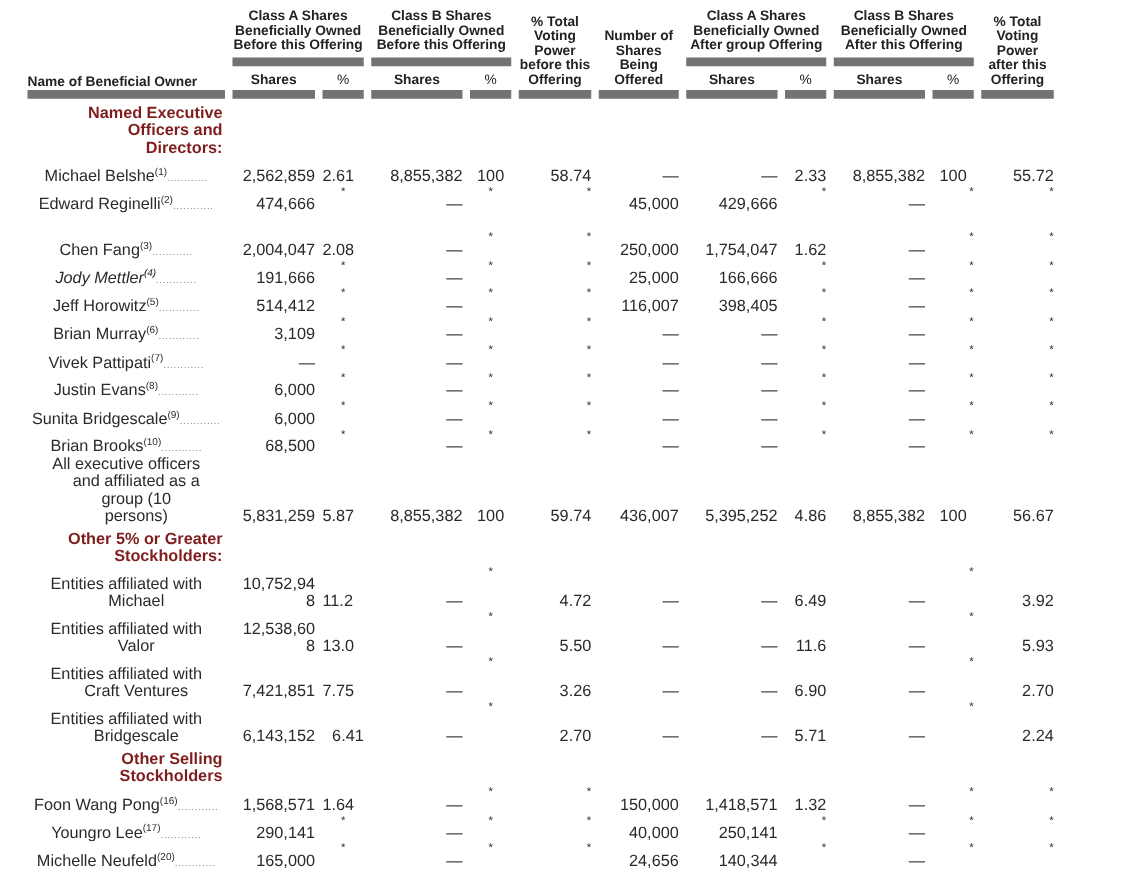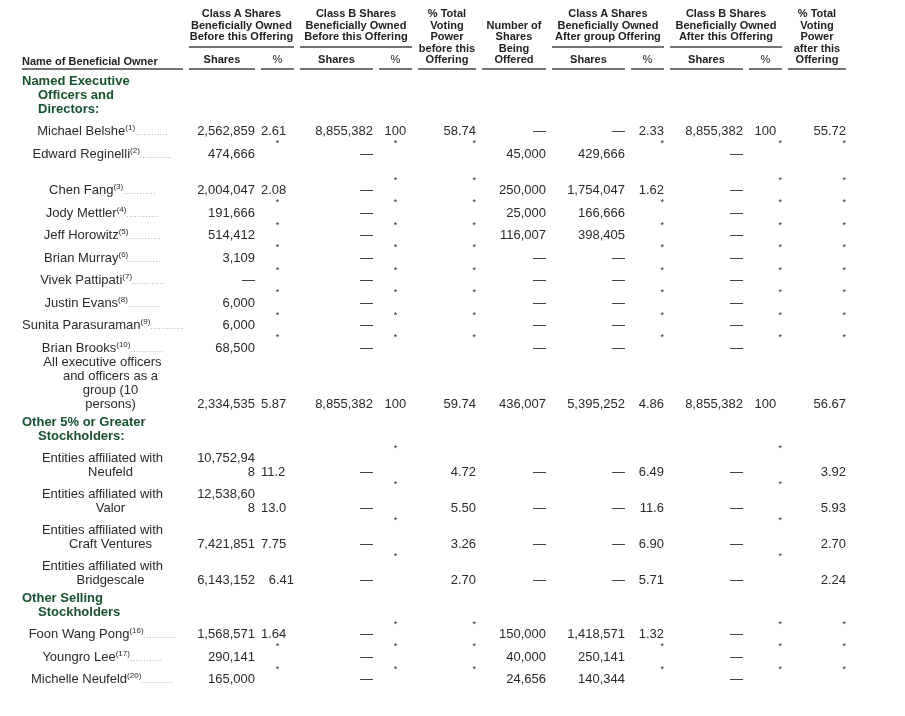--- a/index.html
+++ b/index.html
@@ -3,28 +3,28 @@
 <meta charset="utf-8">
 <style>
   html, body { margin: 0; padding: 0; background: #ffffff; }
   body { width: 905px; height: 716px; overflow: hidden; position: relative;
          font-family: "Liberation Sans", sans-serif; color: #2a2a2a; }
   table { position: absolute; left: 22px; top: 8px; border-collapse: separate; border-spacing: 0; }
   th { font-weight: bold; font-size: 11px; line-height: 11.5px; color: #222; text-align: center;
        vertical-align: bottom; padding: 0; }
   th.grp { padding-bottom: 3px; }
   th.sub { padding-top: 3px; padding-bottom: 2px; }
-  .ul { border-bottom: 2px solid #737373; }
+  .ul { border-bottom: 7px solid #737373; }
   .gap { width: 6px; }
   td { font-size: 13px; padding: 0; height: 22.5px; vertical-align: bottom; white-space: nowrap; }
   td.num { text-align: right; }
   td.name { width: 158px; position: relative; text-align: center; }
   .dots { color: #888; font-size: 8px; letter-spacing: 0.5px; }
   sup { font-size: 8px; vertical-align: 5px; line-height: 0; }
-  .sec { font-weight: bold; font-size: 13px; line-height: 14px; color: #14532d; padding-top: 4px; }
+  .sec { font-weight: bold; font-size: 13px; line-height: 14px; color: #7f1d1d; padding-top: 4px; text-align: right; }
   .wrap { white-space: normal; line-height: 14px; }
   .star { font-size: 9px; vertical-align: 4px; }
   tr.tall td { height: 36px; }
   tr.gaprow td { height: 14px; }
 </style>
 </head>
 <body>
 
 <table>
   <colgroup>
@@ -171,21 +171,21 @@
         <td></td>
         <td class="num">1.62</td>
         <td></td>
         <td class="num">—</td>
         <td></td>
         <td class="num star">*</td>
         <td></td>
         <td class="num star">*</td>
       </tr>
       <tr>
-        <td class="name" style="overflow: hidden;"><span>Jody Mettler</span><sup>(4)</sup><span class="dots">............</span></td>
+        <td class="name" style="overflow: hidden; font-style: italic;"><span>Jody Mettler</span><sup>(4)</sup><span class="dots">............</span></td>
         <td></td>
         <td class="num">191,666</td>
         <td></td>
         <td class="num star" style="text-align: center;">*</td>
         <td></td>
         <td class="num">—</td>
         <td></td>
         <td class="num star" style="text-align: center;">*</td>
         <td></td>
         <td class="num star">*</td>
@@ -296,21 +296,21 @@
         <td></td>
         <td class="num star">*</td>
         <td></td>
         <td class="num">—</td>
         <td></td>
         <td class="num star">*</td>
         <td></td>
         <td class="num star">*</td>
       </tr>
       <tr>
-        <td class="name" style="overflow: hidden;"><span>Sunita Parasuraman</span><sup>(9)</sup><span class="dots">............</span></td>
+        <td class="name" style="overflow: hidden;"><span>Sunita Bridgescale</span><sup>(9)</sup><span class="dots">............</span></td>
         <td></td>
         <td class="num">6,000</td>
         <td></td>
         <td class="num star" style="text-align: center;">*</td>
         <td></td>
         <td class="num">—</td>
         <td></td>
         <td class="num star" style="text-align: center;">*</td>
         <td></td>
         <td class="num star">*</td>
@@ -348,26 +348,26 @@
         <td></td>
         <td class="num">—</td>
         <td></td>
         <td class="num star">*</td>
         <td></td>
         <td class="num star">*</td>
       </tr>
       <tr class="tall">
         <td class="name wrap" style="overflow: hidden;">
           <span style="display: block;">All executive officers</span>
-          <span style="display: block; padding-left: 16px;">and officers as a</span>
+          <span style="display: block; padding-left: 16px;">and affiliated as a</span>
           <span style="display: block; padding-left: 16px;">group (10</span>
           <span style="display: block; padding-left: 16px; white-space: nowrap;">persons)</span>
         </td>
         <td></td>
-        <td class="num">2,334,535</td>
+        <td class="num">5,831,259</td>
         <td></td>
         <td class="num" style="text-align: left;">5.87</td>
         <td></td>
         <td class="num">8,855,382</td>
         <td></td>
         <td class="num" style="text-align: center;">100</td>
         <td></td>
         <td class="num">59.74</td>
         <td></td>
         <td class="num">436,007</td>
@@ -383,21 +383,21 @@
         <td class="num">56.67</td>
       </tr>
       <tr>
         <td colspan="23" class="sec wrap" style="height: auto;">
           <div style="width: 140px; text-indent: -16px; padding-left: 16px;">Other 5% or Greater Stockholders:</div>
         </td>
       </tr>
       <tr class="tall">
         <td class="name wrap" style="overflow: hidden;">
           <span style="display: block;">Entities affiliated with</span>
-          <span style="display: block; padding-left: 16px; white-space: nowrap;">Neufeld</span>
+          <span style="display: block; padding-left: 16px; white-space: nowrap;">Michael</span>
         </td>
         <td></td>
         <td class="num wrap" style="line-height: 14px;">
           <span style="display: block;">10,752,94</span>
           <span style="display: block;">8</span>
         </td>
         <td></td>
         <td class="num" style="text-align: left;">11.2</td>
         <td></td>
         <td class="num">—</td>

